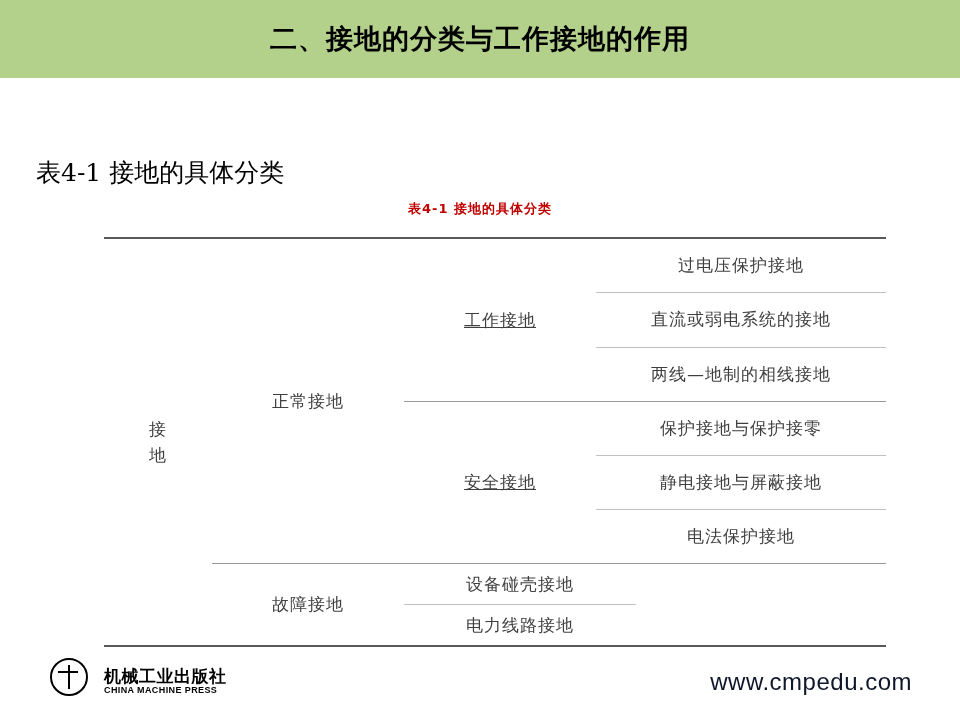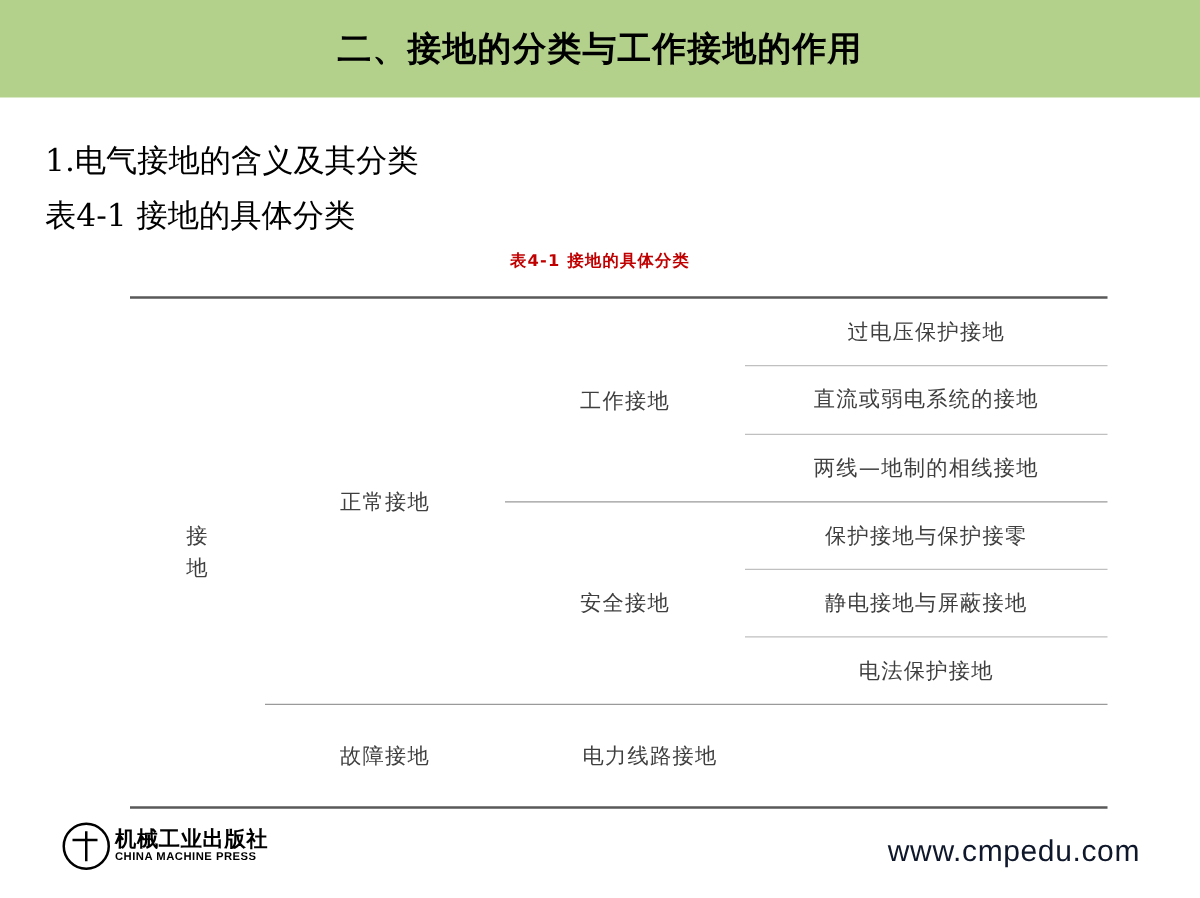--- a/index.html
+++ b/index.html
@@ -137,20 +137,21 @@
     height: 161px;
   }
   .branch-label {
     width: 192px;
     display: flex;
     align-items: center;
     justify-content: center;
     font-family: "DejaVu Sans", "Liberation Sans", sans-serif;
     font-size: 17px;
     letter-spacing: 1px;
+    text-decoration: underline;
   }
   .leaf-col {
     flex: 1;
     display: flex;
     flex-direction: column;
   }
   .leaf-cell {
     flex: 1;
     display: flex;
     align-items: center;
@@ -185,22 +186,22 @@
   }
   .fault-spacer {
     flex: 1;
   }
   
   .footer-logo {
     position: absolute;
     left: 50px;
     top: 658px;
     display: flex;
-    align-items: center;
-    gap: 4px;
+    align-items: flex-end;
+    gap: 16px;
   }
   .logo-mark {
     width: 34px;
     height: 34px;
     border: 2px solid #000000;
     border-radius: 50%;
     position: relative;
     flex: none;
   }
   .logo-mark::before {
@@ -253,21 +254,20 @@
 </style>
 </head>
 <body>
 
 <div class="slide">
 
   <div class="header-band">
     <div class="header-title">二、接地的分类与工作接地的作用</div>
   </div>
 
-  <div class="heading-1">1.电气接地的含义及其分类</div>
   <div class="heading-2">表4-1    接地的具体分类</div>
 
   <div class="table-caption">表4-1    接地的具体分类</div>
 
   <div class="diagram">
 
     <div class="col-root">
       <span>
         <span>接</span><br>
         <span>地</span>
@@ -298,20 +298,21 @@
               <div class="leaf-cell last">电法保护接地</div>
             </div>
           </div>
 
         </div>
       </div>
 
       <div class="group-fault">
         <div class="lvl2">故障接地</div>
         <div class="fault-leafs">
+          <div class="fault-leaf">设备碰壳接地</div>
           <div class="fault-leaf last">电力线路接地</div>
         </div>
         <div class="fault-spacer"></div>
       </div>
 
     </div>
   </div>
 
   <div class="footer-logo">
     <div class="logo-mark"></div>

